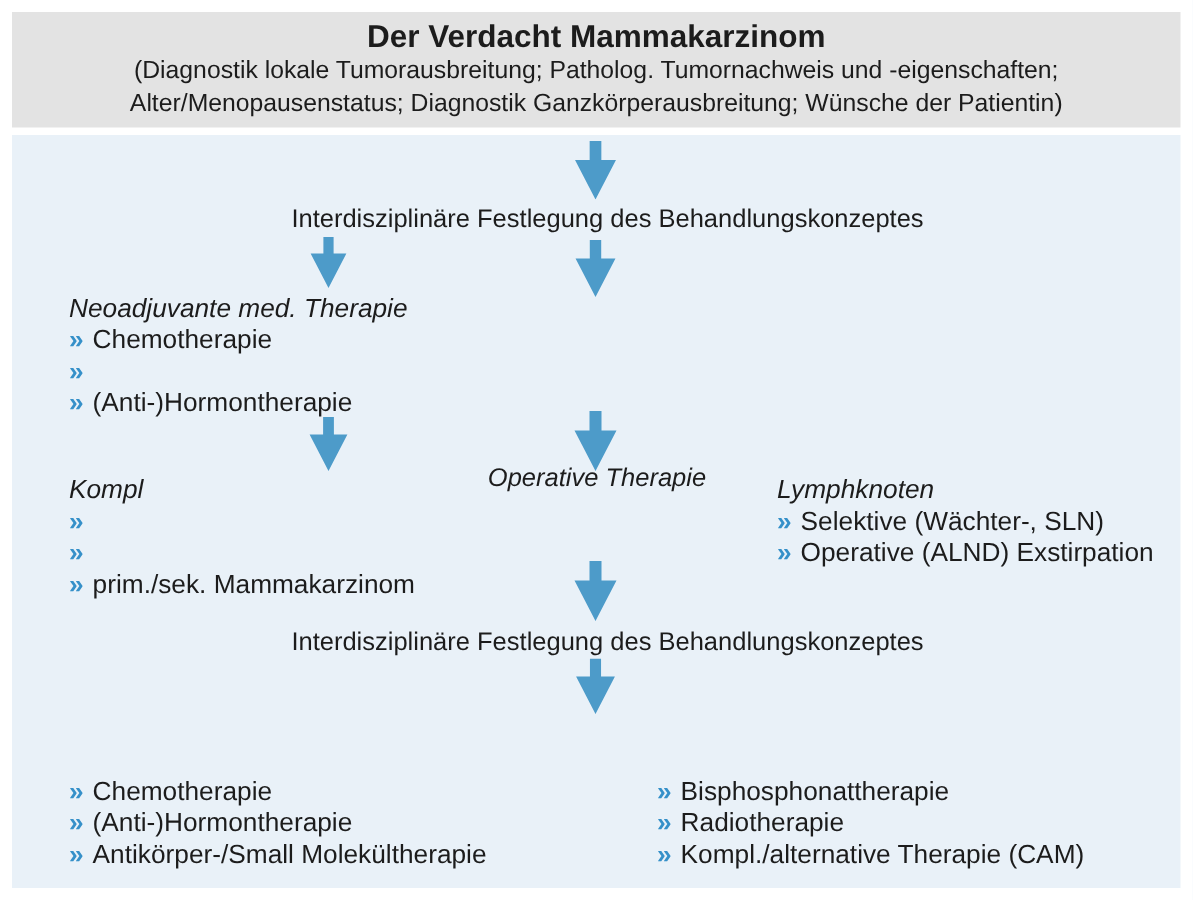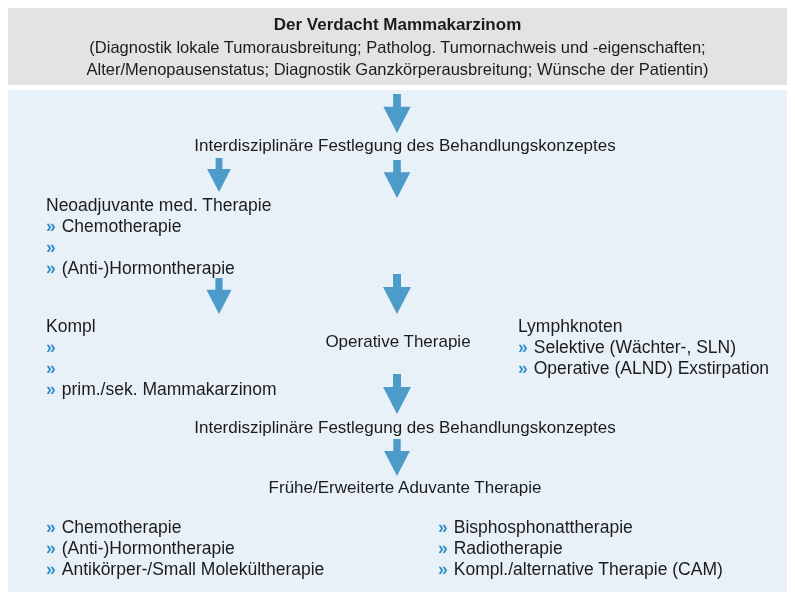--- a/index.html
+++ b/index.html
@@ -17,29 +17,29 @@
     color:var(--text-color);
     background:var(--page-bg);
   }
   .page{position:relative;width:795px;height:600px;background:var(--page-bg);overflow:hidden;}
   .header-box{
     position:absolute;left:8px;top:8px;width:779px;height:77px;
     background:var(--header-bg);
     text-align:center;padding-top:6px;
     font-size:16.5px;line-height:22px;
   }
-  .header-title{font-weight:bold;font-size:17px;}
+  .header-title{font-weight:bold;font-size:21px;}
   .panel{position:absolute;left:8px;top:90px;width:779px;height:502px;background:var(--panel-bg);}
   .arrow{position:absolute;color:var(--arrow-color);line-height:0;}
   .flow-text{
     position:absolute;transform:translateX(-50%);
     white-space:nowrap;font-size:17px;line-height:20px;
   }
   .block{position:absolute;font-size:17.5px;line-height:21px;white-space:nowrap;}
-  .block-title{line-height:21px;}
+  .block-title{line-height:21px;font-style:italic;}
   .list-item{display:flex;align-items:baseline;line-height:21px;}
   .chev{
     color:var(--chevron-color);font-weight:bold;
     margin-right:7px;letter-spacing:-1px;
   }
 </style>
 </head>
 <body>
 
 <div class="page">
@@ -104,21 +104,21 @@
     </div>
     <div class="list-item">
       <span class="chev">»</span>
     </div>
     <div class="list-item">
       <span class="chev">»</span>
       <span>prim./sek. Mammakarzinom</span>
     </div>
   </div>
 
-  <div class="flow-text" style="left:398px;top:332px;transform:translateX(-50%);">Operative Therapie</div>
+  <div class="flow-text" style="left:398px;top:309px;transform:translateX(-50%);font-style:italic;">Operative Therapie</div>
 
   <div class="block" style="left:502px;top:316px;margin-left:16px;">
     <div class="block-title">Lymphknoten</div>
     <div class="list-item">
       <span class="chev">»</span>
       <span>Selektive (Wächter-, SLN)</span>
     </div>
     <div class="list-item">
       <span class="chev">»</span>
       <span>Operative (ALND) Exstirpation</span>
@@ -132,21 +132,20 @@
   </div>
 
   <div class="flow-text" style="left:405px;top:418px;">Interdisziplinäre Festlegung des Behandlungskonzeptes</div>
 
   <div class="arrow" style="left:382px;top:439px;">
     <svg width="30" height="37" viewBox="0 0 30 40">
         <path d="M11 0 H19 V13 H29 L15 40 L1 13 H11 Z" fill="currentColor"></path>
       </svg>
   </div>
 
-  <div class="flow-text" style="left:405px;top:478px;">Frühe/Erweiterte Aduvante Therapie</div>
 
   <div class="block" style="left:46px;top:517px;">
     <div class="list-item">
       <span class="chev">»</span>
       <span>Chemotherapie</span>
     </div>
     <div class="list-item">
       <span class="chev">»</span>
       <span>(Anti-)Hormontherapie</span>
     </div>

